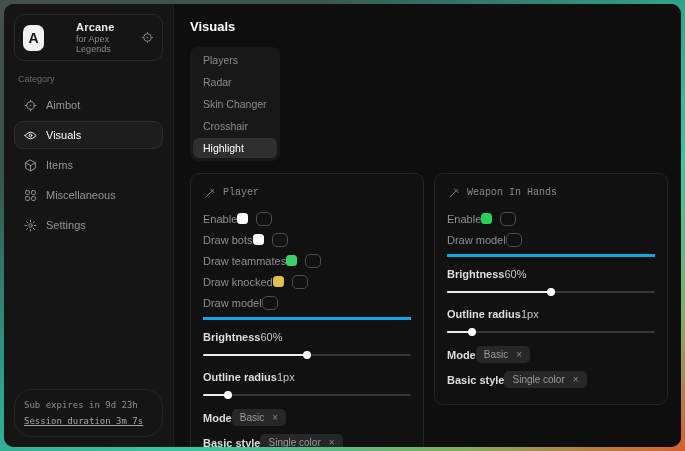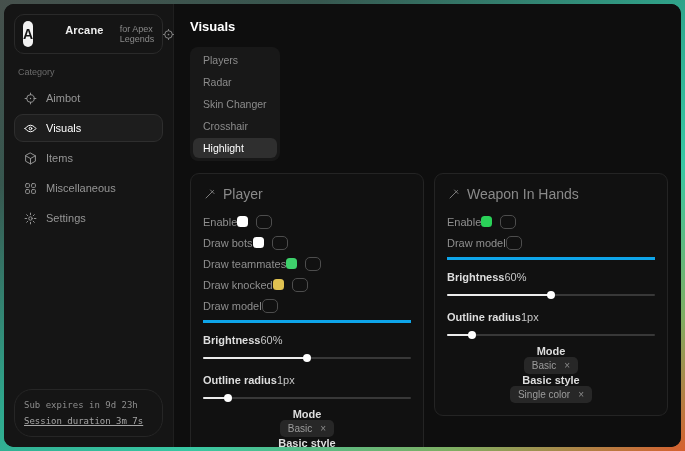--- a/index.html
+++ b/index.html
@@ -15,21 +15,21 @@
     display:flex;overflow:hidden;
   }
   
   .sidebar{
     flex:0 0 170px;width:170px;box-sizing:border-box;background:#151515;
     border-right:1px solid #1f1f1f;padding:10px;display:flex;flex-direction:column;
   }
   .app-card{display:flex;align-items:center;gap:8px;border:1px solid #2a2a2a;border-radius:10px;padding:6px 8px;}
   .logo{width:26px;height:26px;background:#f2f2f2;color:#141414;border-radius:7px;
     display:flex;align-items:center;justify-content:center;font-weight:bold;font-size:14px;}
-  .app-meta{display:flex;gap:16px;margin-left:24px;}
+  .app-meta{display:flex;flex-direction:column;gap:1px;margin-left:24px;}
   .app-name{font-size:11px;font-weight:700;color:#ededed;letter-spacing:.2px;}
   .app-sub{font-size:9px;color:#8a8a8a;}
   .hdr-icon{margin-left:auto;color:#8a8a8a;display:flex;cursor:pointer;}
   .cat{font-size:9px;color:#6b6b6b;margin:13px 4px 7px;}
   .nav-item{display:flex;align-items:center;gap:9px;height:26px;padding:0 9px;margin-bottom:2px;
     border:1px solid transparent;border-radius:9px;color:#969696;font-size:11px;cursor:pointer;}
   .nav-item.sel{background:#1d1d1d;border-color:#2e2e2e;color:#ffffff;}
   .nav-icon{display:flex;width:13px;height:13px;align-items:center;justify-content:center;}
   .nav-icon svg{width:13px;height:13px;}
   .footer-card{margin-top:auto;border:1px solid #262626;border-radius:18px;padding:7px 9px;
@@ -39,31 +39,31 @@
   
   main{flex:1;padding:13px 16px;box-sizing:border-box;background:#0e0e0e;}
   h1{font-size:13px;color:#ffffff;margin:2px 0 13px;font-weight:700;}
   .tabs{display:inline-flex;background:#181818;border-radius:8px;padding:3px;gap:2px;flex-direction:column;}
   .tab{font-size:10.5px;color:#8c8c8c;padding:4px 10px;border-radius:6px;cursor:pointer;white-space:nowrap;}
   .tab.sel{background:#2f2f2f;color:#ffffff;}
   .panels{display:flex;gap:10px;margin-top:12px;align-items:flex-start;}
   .panel{width:234px;box-sizing:border-box;border:1px solid #242424;border-radius:9px;
     padding:10px 12px 12px;background:#111111;}
   .panel-h{display:flex;align-items:center;gap:7px;color:#8a8a8a;
-    font-family:Liberation Sans, sans-serif;font-size:14px;margin:2px 0 9px;}
+    font-family:Liberation Mono, monospace;font-size:10px;margin:2px 0 9px;}
   .panel-h svg{width:12px;height:12px;}
   .row{display:flex;align-items:center;min-height:21px;}
   .row-label{font-size:11px;color:#8f8f8f;}
   .strong{color:#dedede;font-weight:600;}
   .controls{display:flex;align-items:center;gap:8px;}
   .swatch{width:11px;height:11px;border-radius:3.5px;cursor:pointer;}
   .checkbox{width:14px;height:12px;border:1.5px solid #4d4d4d;border-radius:5px;cursor:pointer;}
   .slider-block{padding:1px 0 5px;}
   .slider-block.sep{border-top:3px solid #0ea5e9;margin-top:4px;padding-top:6px;}
-  .chip-row{min-height:25px;flex-direction:column;}
+  .chip-row{min-height:25px;}
   .slider{position:relative;height:10px;margin-top:3px;cursor:pointer;}
   .track{position:absolute;left:0;right:0;top:4px;height:2px;background:#383838;border-radius:2px;}
   .fill{position:absolute;left:0;top:4px;height:2px;background:#ececec;border-radius:2px;}
   .thumb{position:absolute;top:1px;width:8px;height:8px;background:#ffffff;border-radius:50%;transform:translateX(-50%);}
   .value{font-size:11px;color:#c6c6c6;}
   .chip{display:flex;align-items:center;gap:8px;background:#272727;border-radius:5px;
     padding:3px 8px;font-size:10px;color:#9c9c9c;cursor:pointer;}
   .chip-x{color:#8a8a8a;cursor:pointer;line-height:1;}
 </style>
 </head>

